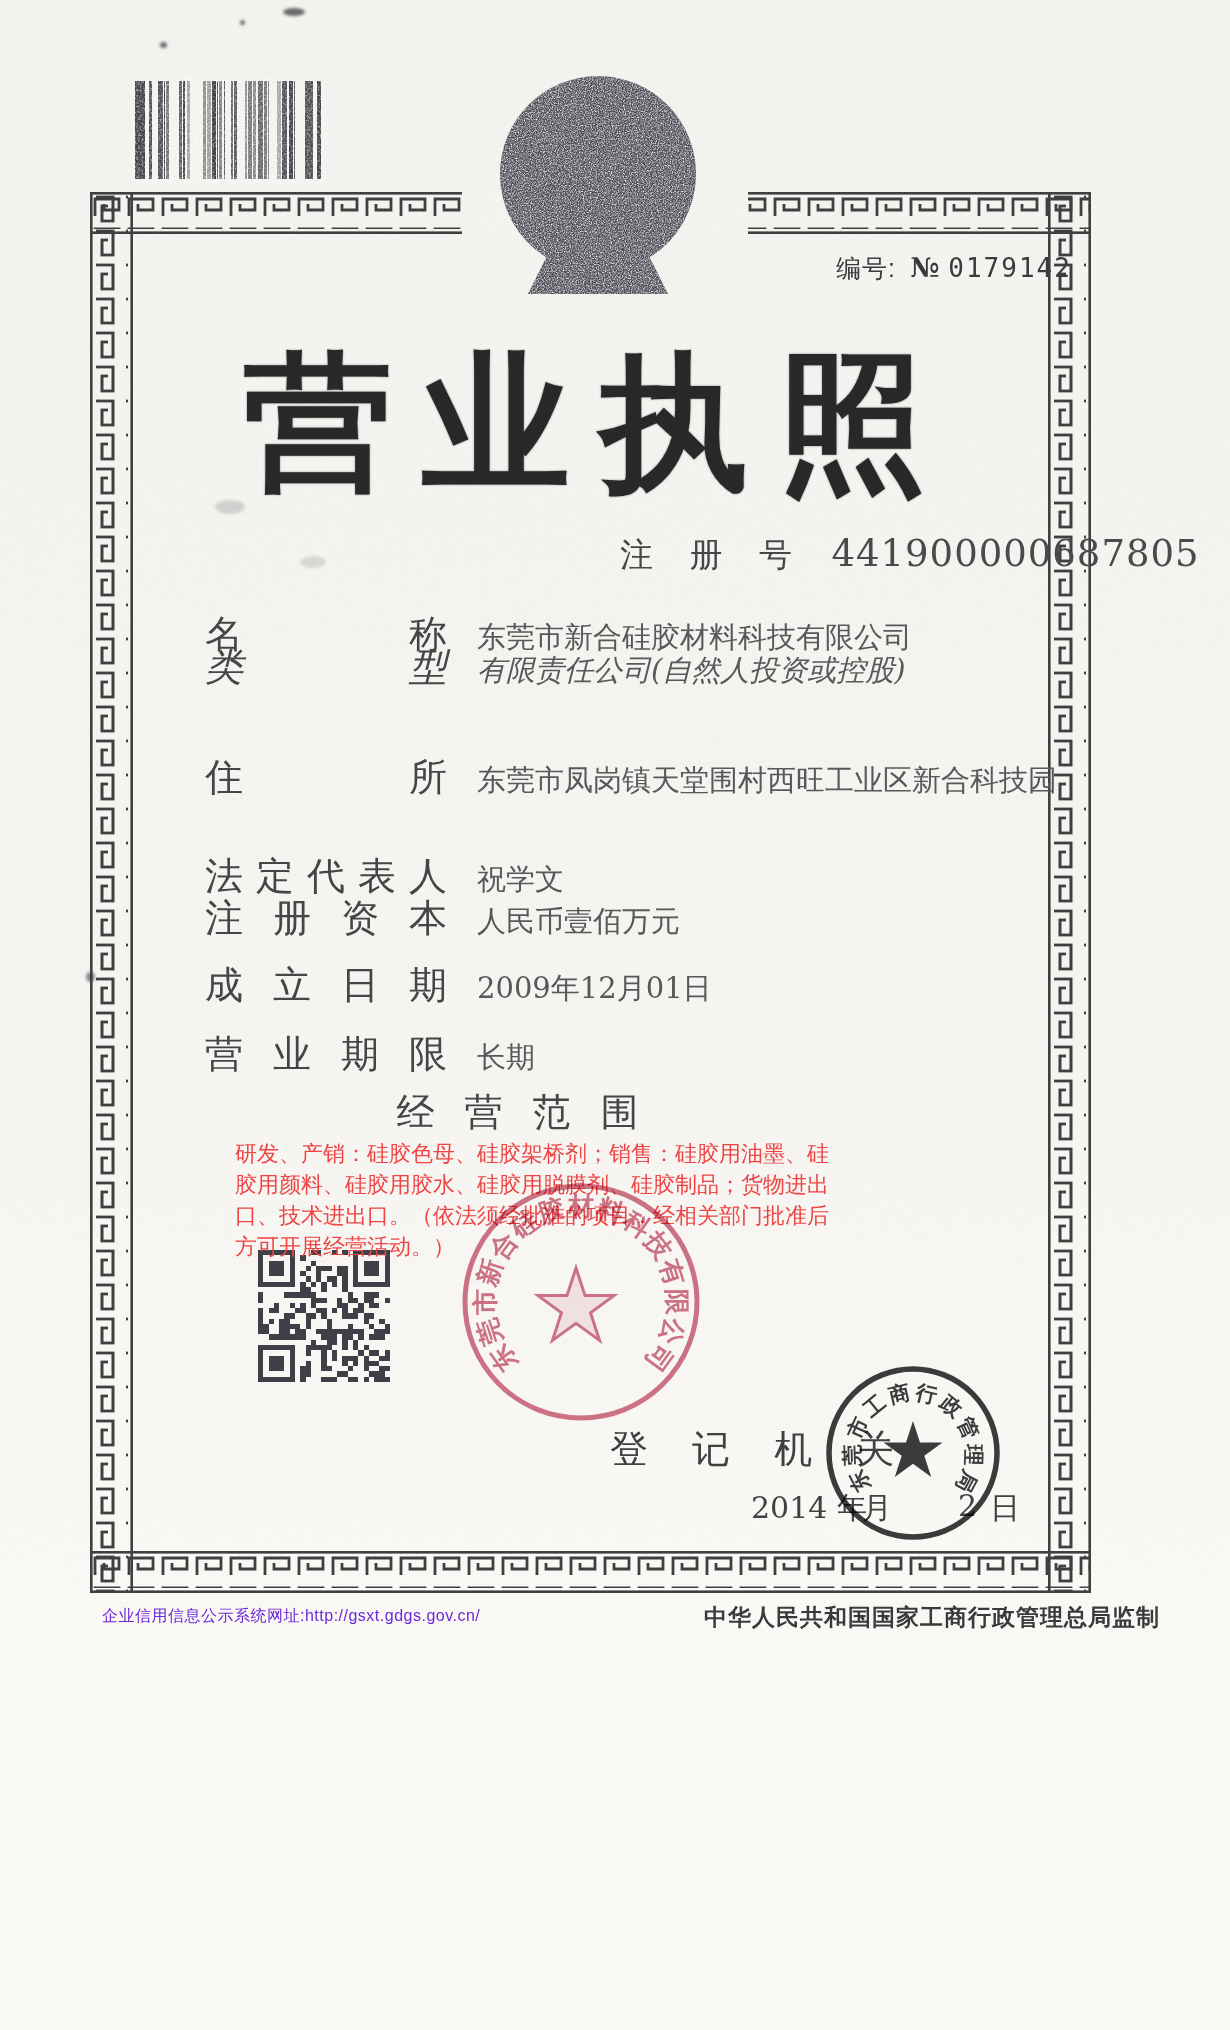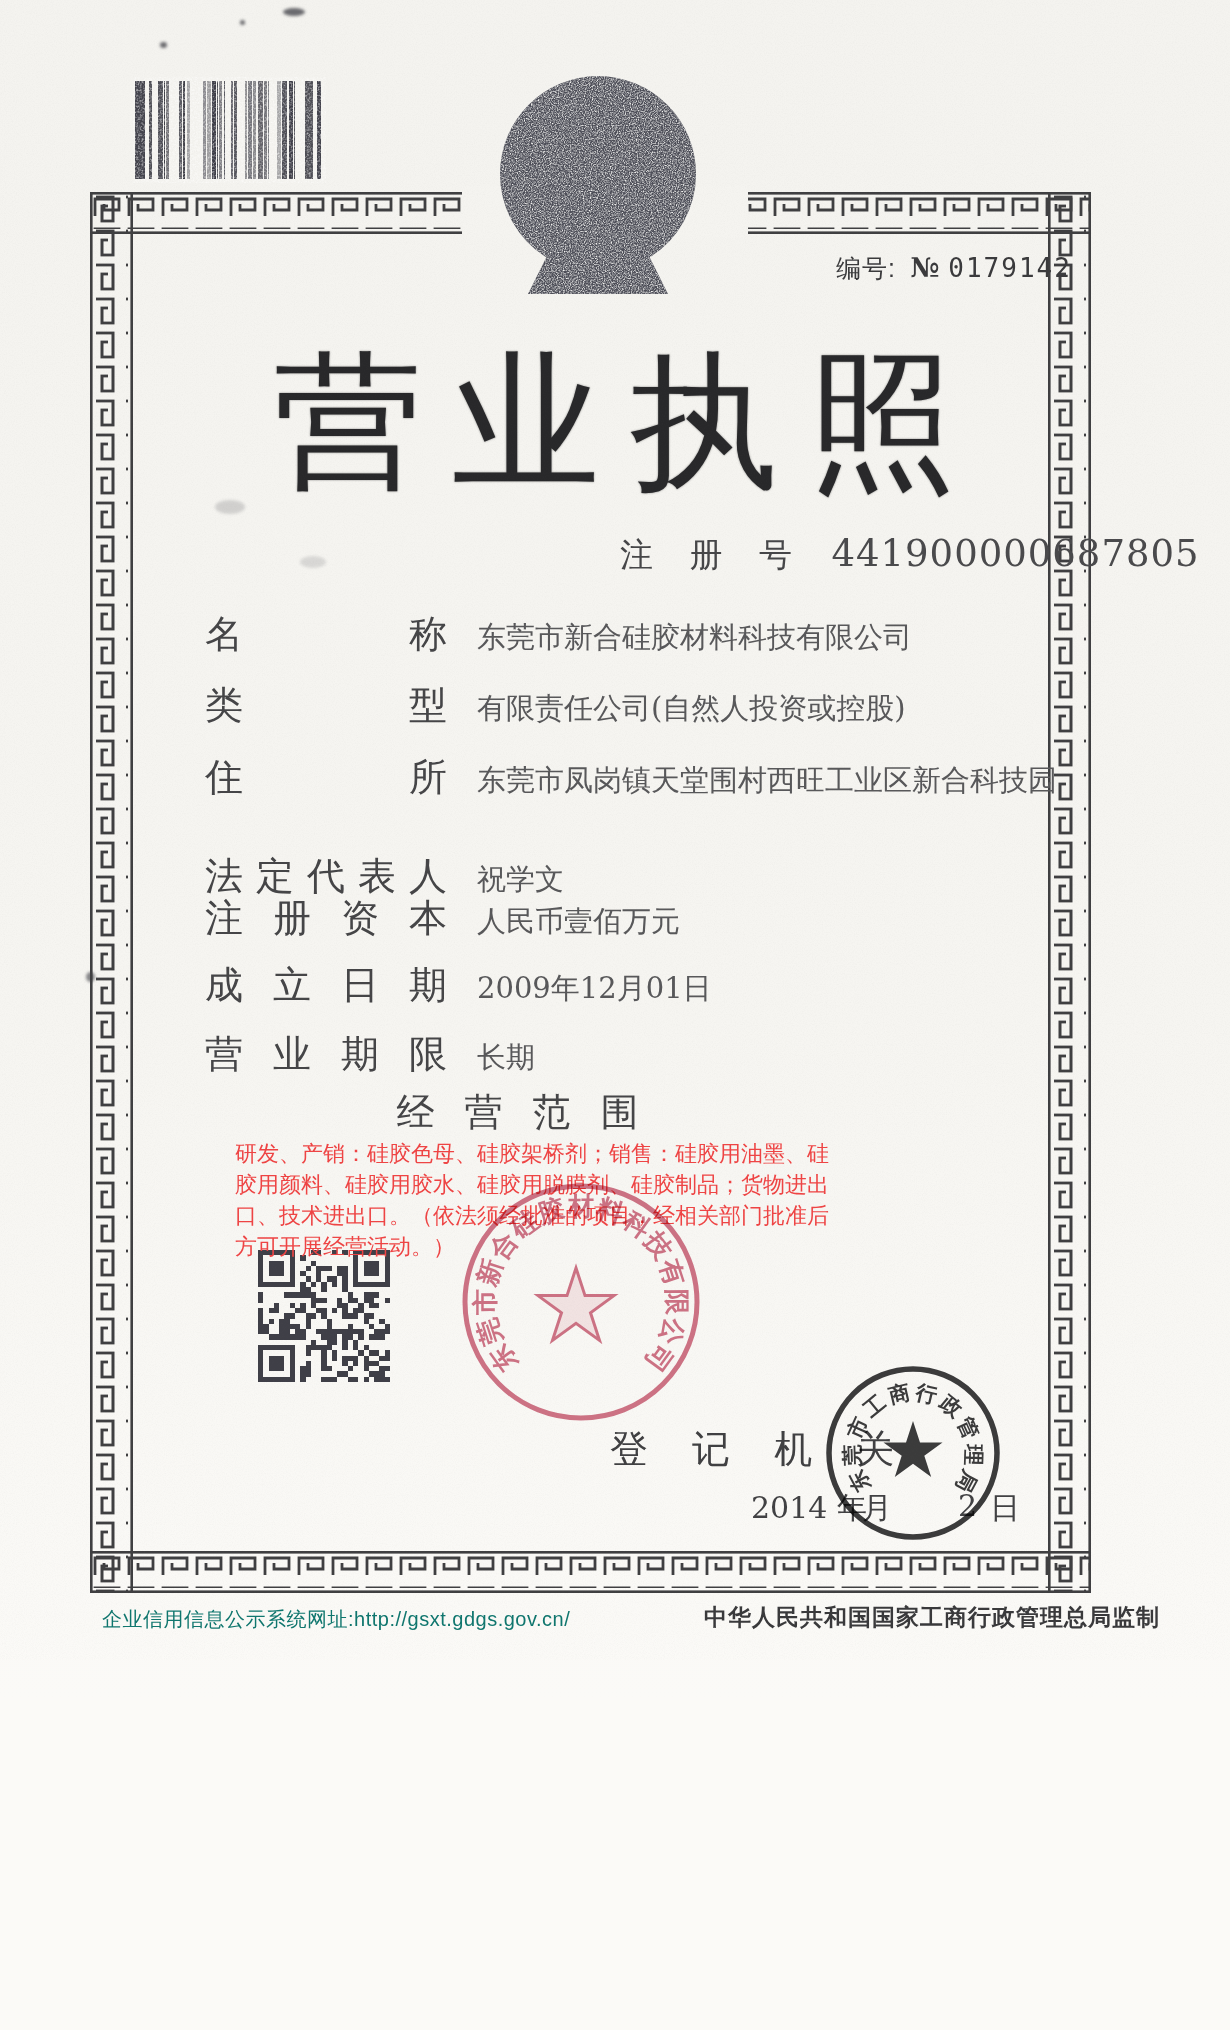--- a/index.html
+++ b/index.html
@@ -13,41 +13,41 @@
   .emblem-backing{position:absolute;left:462px;top:186px;width:286px;height:52px;
                   background:#f5f4f0;z-index:3;}
   .emblem{position:absolute;left:488px;top:62px;width:220px;height:235px;z-index:4;}
   .barcode{position:absolute;left:133px;top:77px;width:193px;height:106px;z-index:4;}
   .qr{position:absolute;left:258px;top:1250px;width:132px;height:132px;z-index:4;}
   .serial-row{position:absolute;left:836px;top:252px;z-index:5;color:#3a3a3c;
               font-size:25px;letter-spacing:1px;white-space:nowrap;}
   .serial-row .no-symbol{font-family:"DejaVu Serif",serif;font-weight:700;font-size:27px;margin:0 8px 0 14px;}
   .serial-row .serial-num{font-family:"DejaVu Sans Mono",monospace;font-size:26px;letter-spacing:2px;}
   .title{position:absolute;left:0;top:342px;width:1200px;text-align:center;z-index:5;
-         font-size:148px;font-weight:400;color:#28282a;letter-spacing:30px;padding-left:30px;
+         font-size:148px;font-weight:700;color:#28282a;letter-spacing:30px;
          font-family:"DejaVu Serif",serif;text-shadow:0 0 2px rgba(20,20,20,.55);line-height:160px;}
   .reg-row{position:absolute;top:532px;left:620px;z-index:5;white-space:nowrap;color:#464648;}
   .reg-label{font-size:33px;letter-spacing:13px;font-family:"DejaVu Serif",serif;}
   .reg-num{font-size:37px;letter-spacing:1px;margin-left:22px;font-family:"DejaVu Serif",serif;color:#4a4a4c;}
   .field-row{position:absolute;left:205px;display:flex;z-index:5;align-items:center;}
   .f-label{width:242px;min-width:242px;font-size:38px;color:#454547;
            font-family:"DejaVu Serif",serif;
            text-align:justify;text-align-last:justify;text-justify:inter-character;
            white-space:normal;line-height:1.1;}
   .f-value{margin-left:30px;font-size:29px;color:#58585a;font-family:"DejaVu Serif",serif;
            padding-top:6px;white-space:nowrap;}
   .f-value.scope{font-size:22px;line-height:31px;white-space:normal;width:595px;padding-top:4px;color:#ef4444;}
   .registrar{position:absolute;left:610px;top:1424px;z-index:5;font-size:38px;color:#404042;
              letter-spacing:16px;font-family:"DejaVu Serif",serif;white-space:nowrap;}
   .date-token{position:absolute;top:1488px;z-index:5;font-size:30px;color:#414143;
               font-family:"DejaVu Serif",serif;white-space:nowrap;}
   .seal{position:absolute;z-index:7;mix-blend-mode:multiply;}
   .seal.red{left:451px;top:1172px;width:260px;height:260px;opacity:.82;}
   .seal.black{left:823px;top:1363px;width:180px;height:180px;opacity:.9;}
-  .footer-left{position:absolute;left:102px;top:1606px;font-size:20px;color:#0f766e;z-index:5;
+  .footer-left{position:absolute;left:102px;top:1606px;font-size:16px;color:#6d28d9;z-index:5;
                letter-spacing:.5px;}
   .footer-right{position:absolute;left:704px;top:1602px;font-size:23px;color:#39393b;z-index:5;
                 font-weight:700;letter-spacing:1px;font-family:"DejaVu Serif",serif;}
   .smudge{position:absolute;background:#6a6a6e;border-radius:50%;filter:blur(1.5px);z-index:1;}
   .noise{position:absolute;left:0;top:0;width:1230px;height:1660px;z-index:9;opacity:.05;
          pointer-events:none;}
 </style>
 </head>
 <body>
 
@@ -166,21 +166,21 @@
 
 <div class="reg-row">
   <span class="reg-label">注 册 号</span>
   <span class="reg-num">441900000687805</span>
 </div>
 
 <div class="field-row" style="top:612px;">
   <div class="f-label">名 称</div>
   <div class="f-value">东莞市新合硅胶材料科技有限公司</div>
 </div>
-<div class="field-row" style="top:683px;">
+<div class="field-row" style="top:645px;font-style:italic;">
   <div class="f-label">类 型</div>
   <div class="f-value">有限责任公司(自然人投资或控股)</div>
 </div>
 <div class="field-row" style="top:755px;">
   <div class="f-label">住 所</div>
   <div class="f-value">东莞市凤岗镇天堂围村西旺工业区新合科技园</div>
 </div>
 <div class="field-row" style="top:826px;margin-top:28px;">
   <div class="f-label">法 定 代 表 人</div>
   <div class="f-value">祝学文</div>

